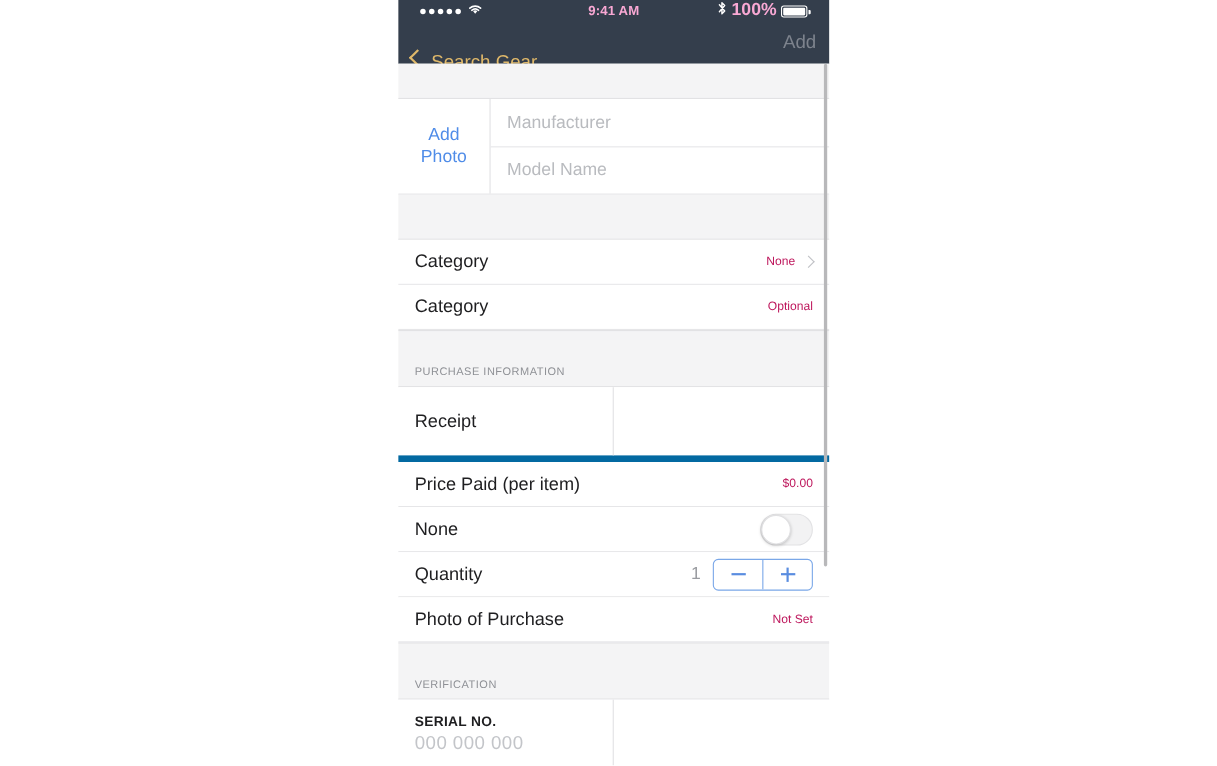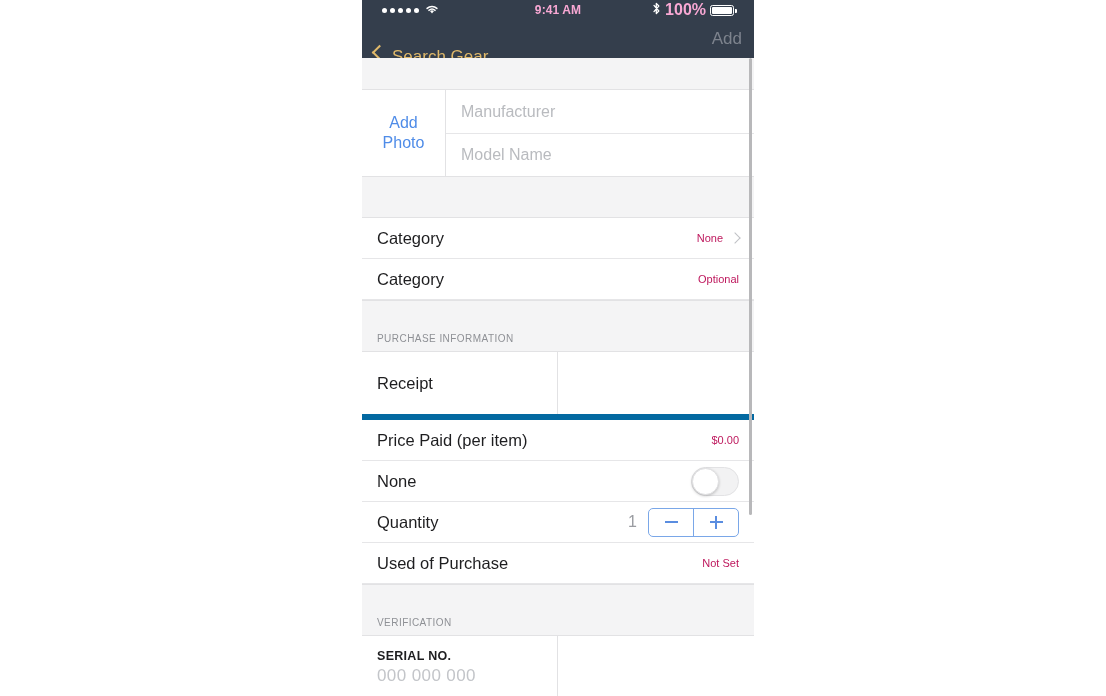--- a/index.html
+++ b/index.html
@@ -476,21 +476,21 @@
               <i class="minus"></i>
             </div>
             <div>
               <i class="plus"></i>
             </div>
           </span>
         </span>
       </div>
 
       <div class="row">
-        <span class="row-label">Used of Purchase</span>
+        <span class="row-label">Photo of Purchase</span>
         <span class="row-value">Not Set</span>
       </div>
 
       <div class="section-head">VERIFICATION</div>
 
       <div class="split-row">
         <div class="serial-left">
           <span class="serial-label">SERIAL NO.</span>
           <span class="serial-placeholder">000 000 000</span>
         </div>

